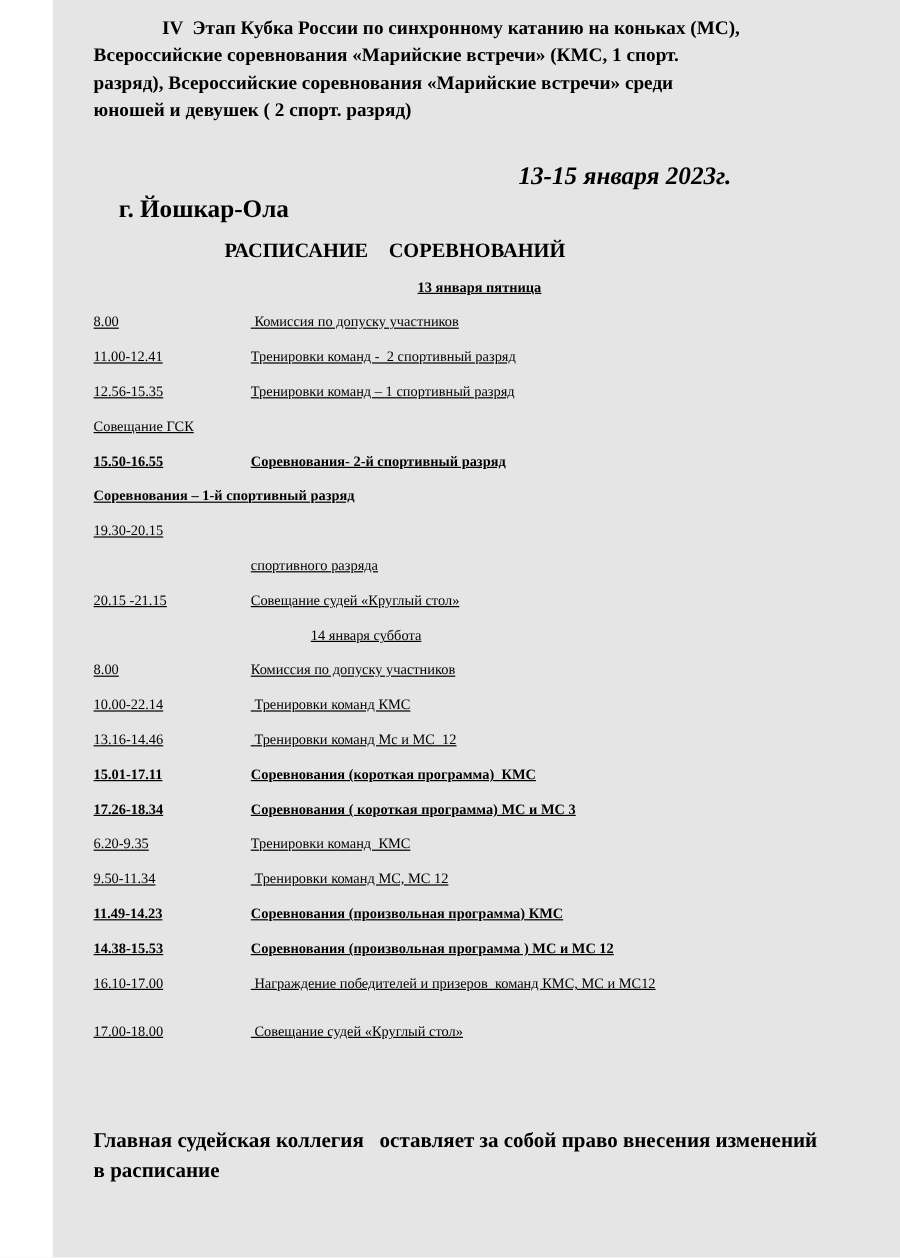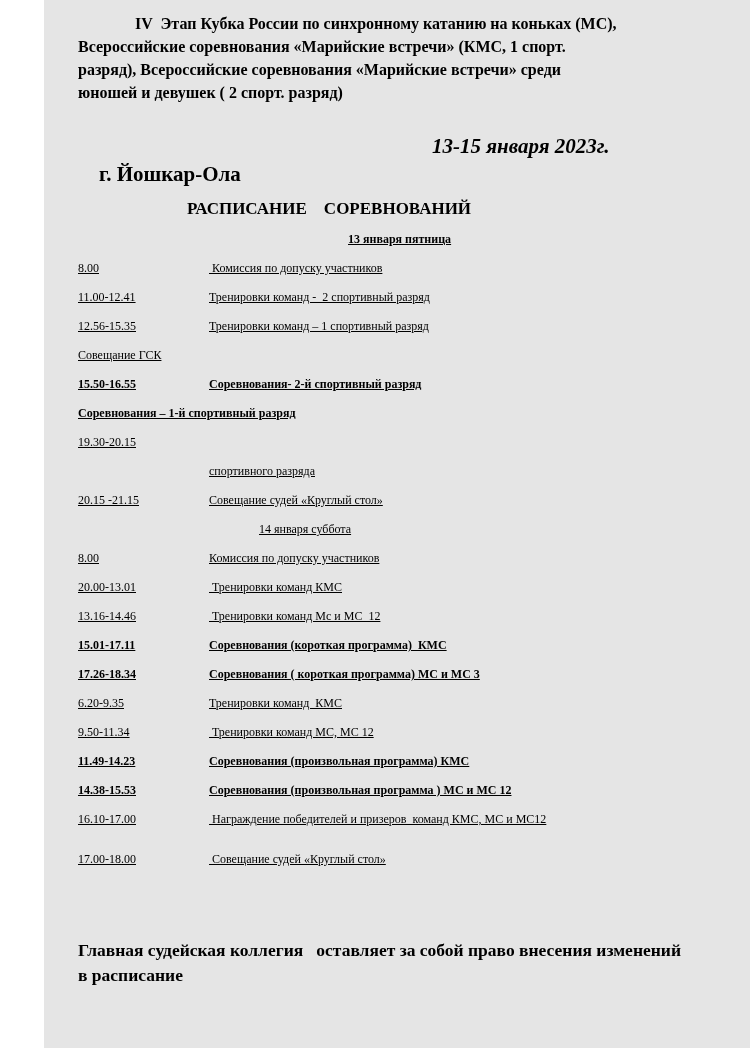--- a/index.html
+++ b/index.html
@@ -117,21 +117,21 @@
           <span class="row-desc">Совещание судей «Круглый стол»</span>
         </div>
       </div>
       <div class="day-section day-1">
         <div class="day-header">14 января суббота</div>
         <div class="row">
           <span class="row-time">8.00</span>
           <span class="row-desc">Комиссия по допуску участников</span>
         </div>
         <div class="row">
-          <span class="row-time">20.00-13.01</span>
+          <span class="row-time">10.00-22.14</span>
           <span class="row-desc"> Тренировки команд КМС</span>
         </div>
         <div class="row">
           <span class="row-time">13.16-14.46</span>
           <span class="row-desc"> Тренировки команд Мс и МС  12</span>
         </div>
         <div class="row bold">
           <span class="row-time">15.01-17.11</span>
           <span class="row-desc">Соревнования (короткая программа)  КМС</span>
         </div>

